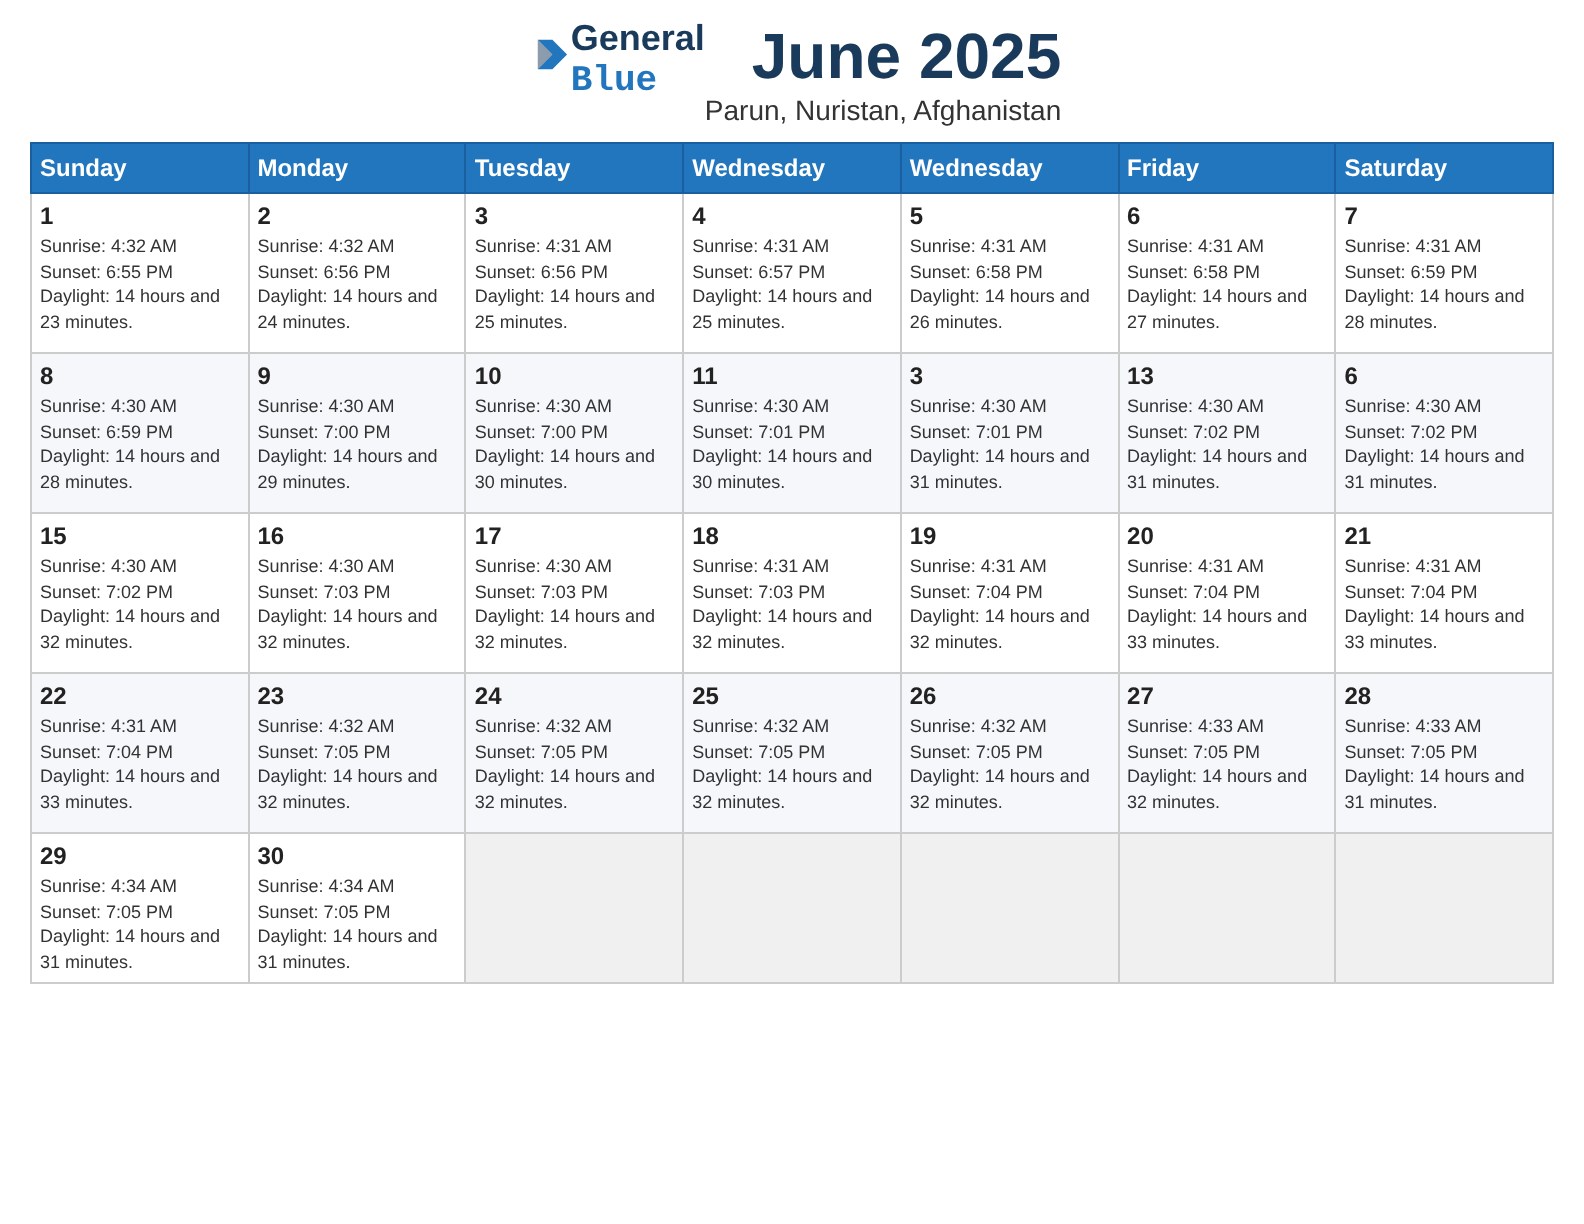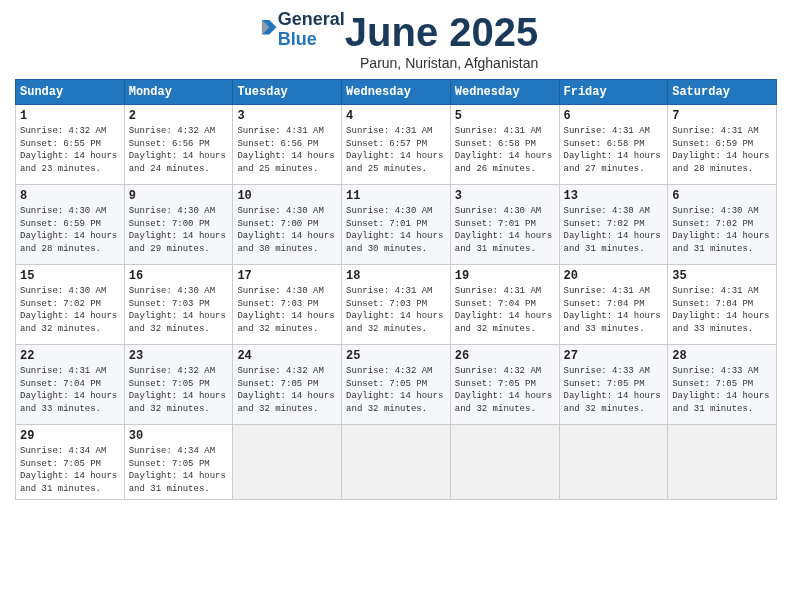--- a/index.html
+++ b/index.html
@@ -25,43 +25,42 @@
     .logo {
       display: flex;
       align-items: center;
     }
     .logo-text {
       font-size: 18px;
       font-weight: bold;
       line-height: 1.1;
     }
     .logo-general { color: #1a3a5c; }
-    .logo-blue { color: #2176bd; }
+    .logo-blue { color: #2176bd; font-family: Liberation Mono, monospace; }
     .logo-icon {
       width: 22px;
       height: 22px;
       margin-left: 2px;
     }
     .title-block {
       text-align: right;
     }
     .month-title {
-      font-size: 40px;
+      font-size: 32px;
       color: #1a3a5c;
       font-weight: bold;
     }
     .location {
       font-size: 14px;
       color: #333;
     }
     .calendar {
       width: 100%;
       border-collapse: collapse;
       border: 1px solid #ccc;
-      font-family: Liberation Mono, monospace;
     }
     .calendar th {
       background: #2176bd;
       color: #fff;
       font-size: 12px;
       font-weight: bold;
       padding: 5px 4px;
       text-align: left;
       border: 1px solid #1a5fa0;
     }
@@ -173,21 +172,21 @@
           <td><span class="day-num">16</span>
 <span class="day-info">Sunrise: 4:30 AM<br>Sunset: 7:03 PM<br>Daylight: 14 hours and 32 minutes.</span></td>
           <td><span class="day-num">17</span>
 <span class="day-info">Sunrise: 4:30 AM<br>Sunset: 7:03 PM<br>Daylight: 14 hours and 32 minutes.</span></td>
           <td><span class="day-num">18</span>
 <span class="day-info">Sunrise: 4:31 AM<br>Sunset: 7:03 PM<br>Daylight: 14 hours and 32 minutes.</span></td>
           <td><span class="day-num">19</span>
 <span class="day-info">Sunrise: 4:31 AM<br>Sunset: 7:04 PM<br>Daylight: 14 hours and 32 minutes.</span></td>
           <td><span class="day-num">20</span>
 <span class="day-info">Sunrise: 4:31 AM<br>Sunset: 7:04 PM<br>Daylight: 14 hours and 33 minutes.</span></td>
-          <td><span class="day-num">35</span>
+          <td><span class="day-num">21</span>
 <span class="day-info">Sunrise: 4:31 AM<br>Sunset: 7:04 PM<br>Daylight: 14 hours and 33 minutes.</span></td>
         </tr>
         <tr>
           <td><span class="day-num">22</span>
 <span class="day-info">Sunrise: 4:31 AM<br>Sunset: 7:04 PM<br>Daylight: 14 hours and 33 minutes.</span></td>
           <td><span class="day-num">23</span>
 <span class="day-info">Sunrise: 4:32 AM<br>Sunset: 7:05 PM<br>Daylight: 14 hours and 32 minutes.</span></td>
           <td><span class="day-num">24</span>
 <span class="day-info">Sunrise: 4:32 AM<br>Sunset: 7:05 PM<br>Daylight: 14 hours and 32 minutes.</span></td>
           <td><span class="day-num">25</span>

